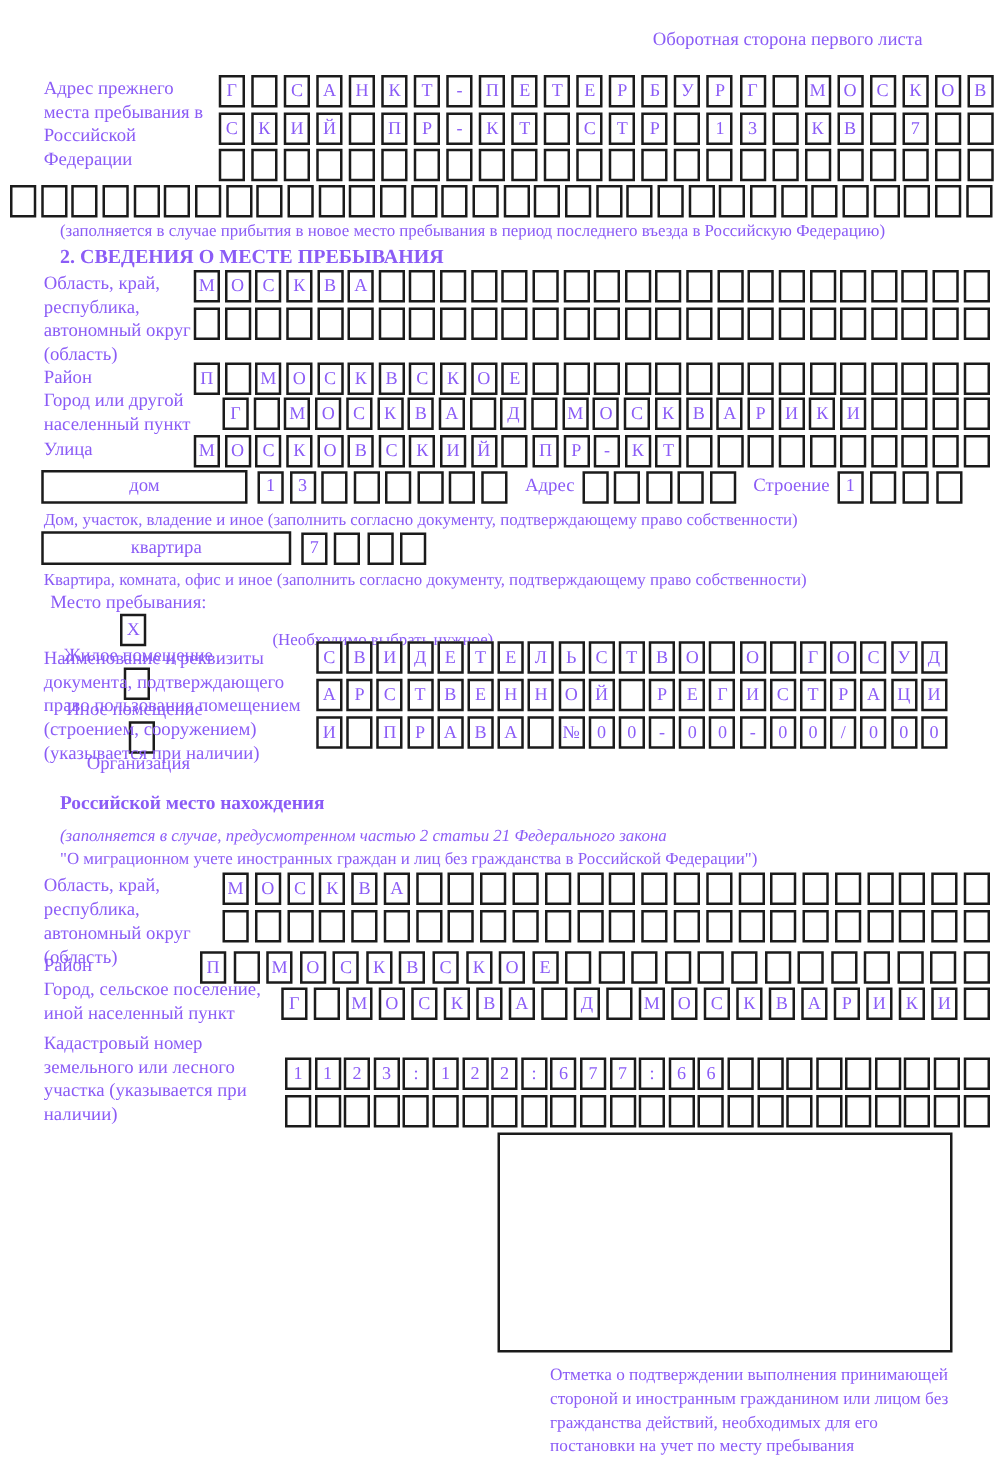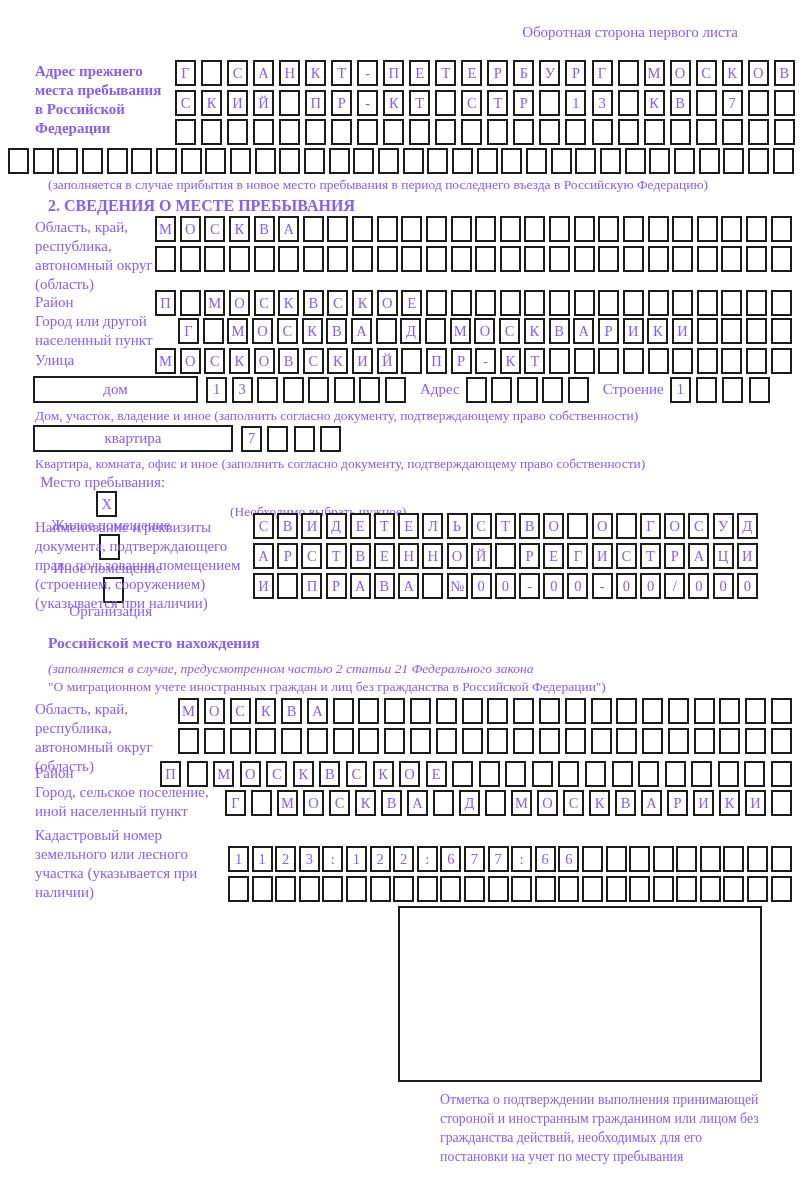--- a/index.html
+++ b/index.html
@@ -33,21 +33,21 @@
   .inline-row { display: flex; align-items: center; }
   .stampbox { border: 2px solid #1b1b1b; background: #fff; }
 </style>
 </head>
 <body>
 
 <div class="page">
 
   <div class="abs" style="top:24px; right:62px;">Оборотная сторона первого листа</div>
 
-  <div class="abs label" style="left:35px; top:62px; width:138px;font-weight:bold;">Адрес прежнего места пребывания в Российской Федерации</div>
+  <div class="abs label" style="left:35px; top:62px; width:138px;">Адрес прежнего места пребывания в Российской Федерации</div>
   <div class="abs grid" style="left:175px; top:60px; width:620px;">
       <span class="cell">Г</span>
       <span class="cell"></span>
       <span class="cell">С</span>
       <span class="cell">А</span>
       <span class="cell">Н</span>
       <span class="cell">К</span>
       <span class="cell">Т</span>
       <span class="cell">-</span>
       <span class="cell">П</span>
@@ -347,21 +347,21 @@
 
   <div class="abs inline-row" style="left:35px; top:474px;flex-direction:column;">
     <div>Место пребывания:</div>
     <span class="cell" style="margin-left:8px;">X</span>
     <div style="margin-left:16px;">Жилое помещение</div>
     <span class="cell" style="margin-left:14px;"></span>
     <div style="margin-left:10px;">Иное помещение</div>
     <span class="cell" style="margin-left:22px;"></span>
     <div style="margin-left:16px;">Организация</div>
   </div>
-  <div class="abs note center" style="left:182px; top:503px; width:330px;">(Необходимо выбрать нужное)</div>
+  <div class="abs note center" style="left:170px; top:503px; width:330px;">(Необходимо выбрать нужное)</div>
 
   <div class="abs label" style="left:35px; top:518px; width:215px;">Наименование и реквизиты документа, подтверждающего право пользования помещением (строением, сооружением) (указывается при наличии)</div>
   <div class="abs grid" style="left:253px; top:513px; width:505px;">
       <span class="cell">С</span>
       <span class="cell">В</span>
       <span class="cell">И</span>
       <span class="cell">Д</span>
       <span class="cell">Е</span>
       <span class="cell">Т</span>
       <span class="cell">Е</span>

